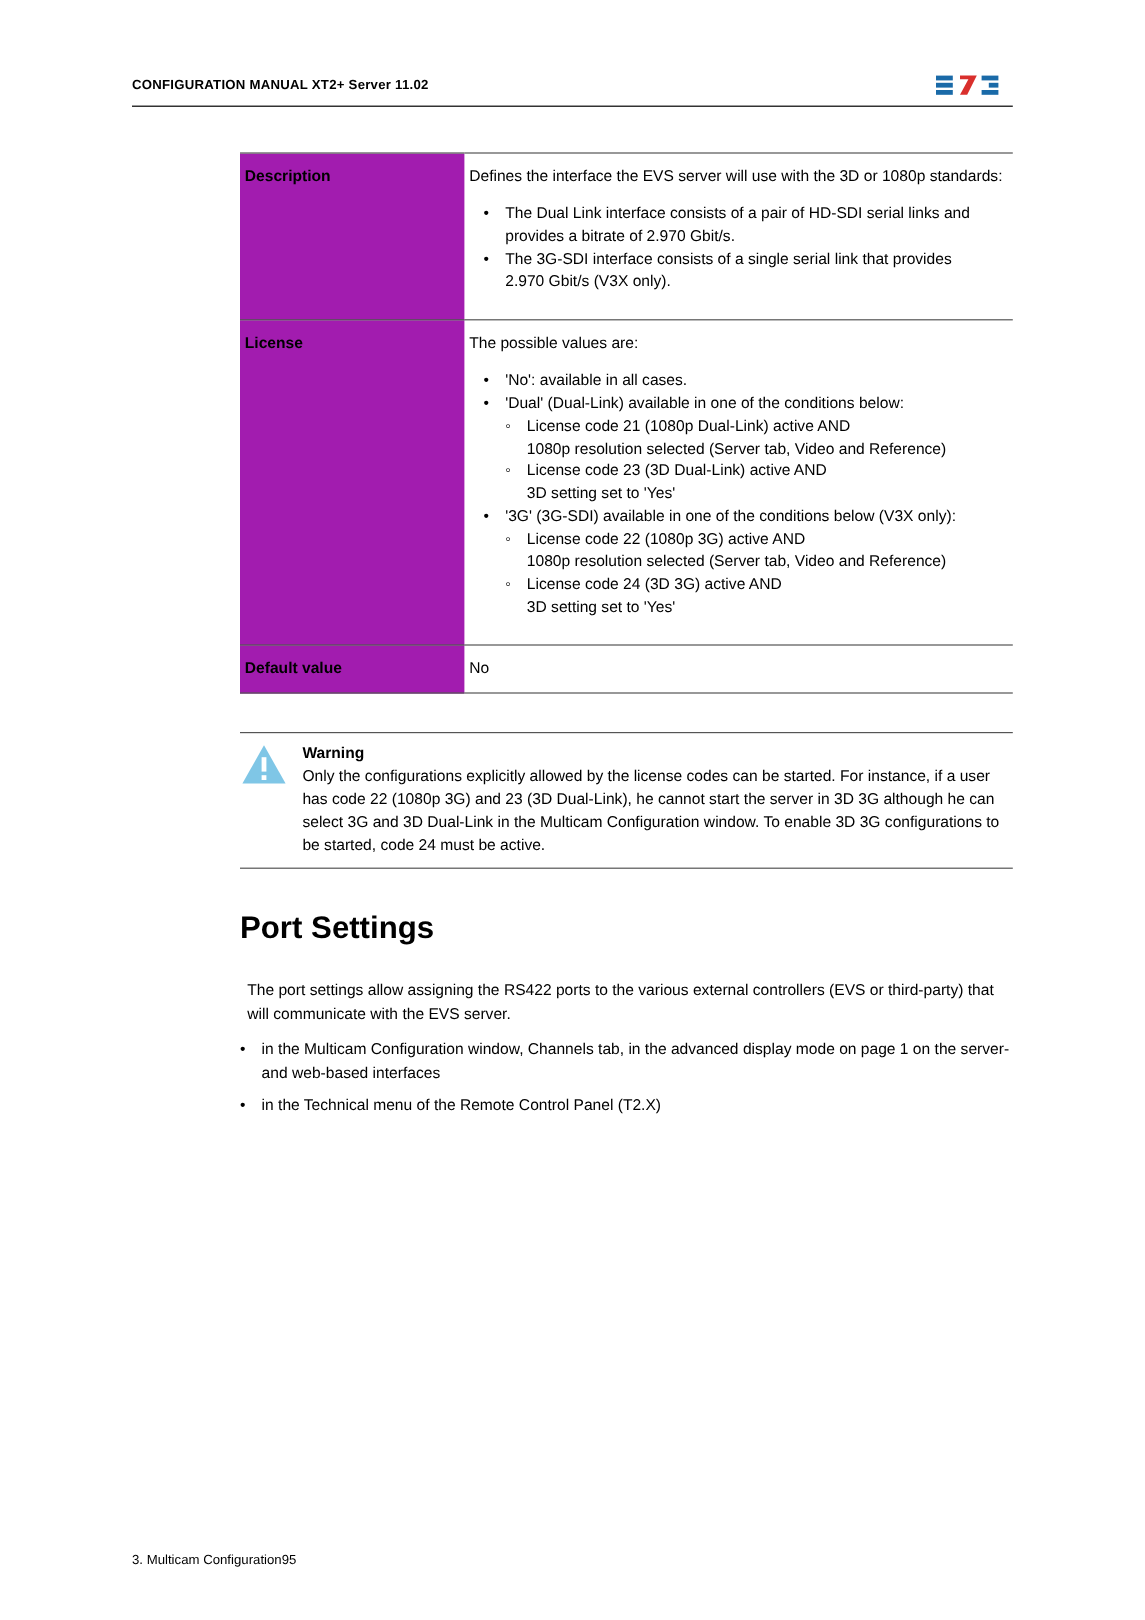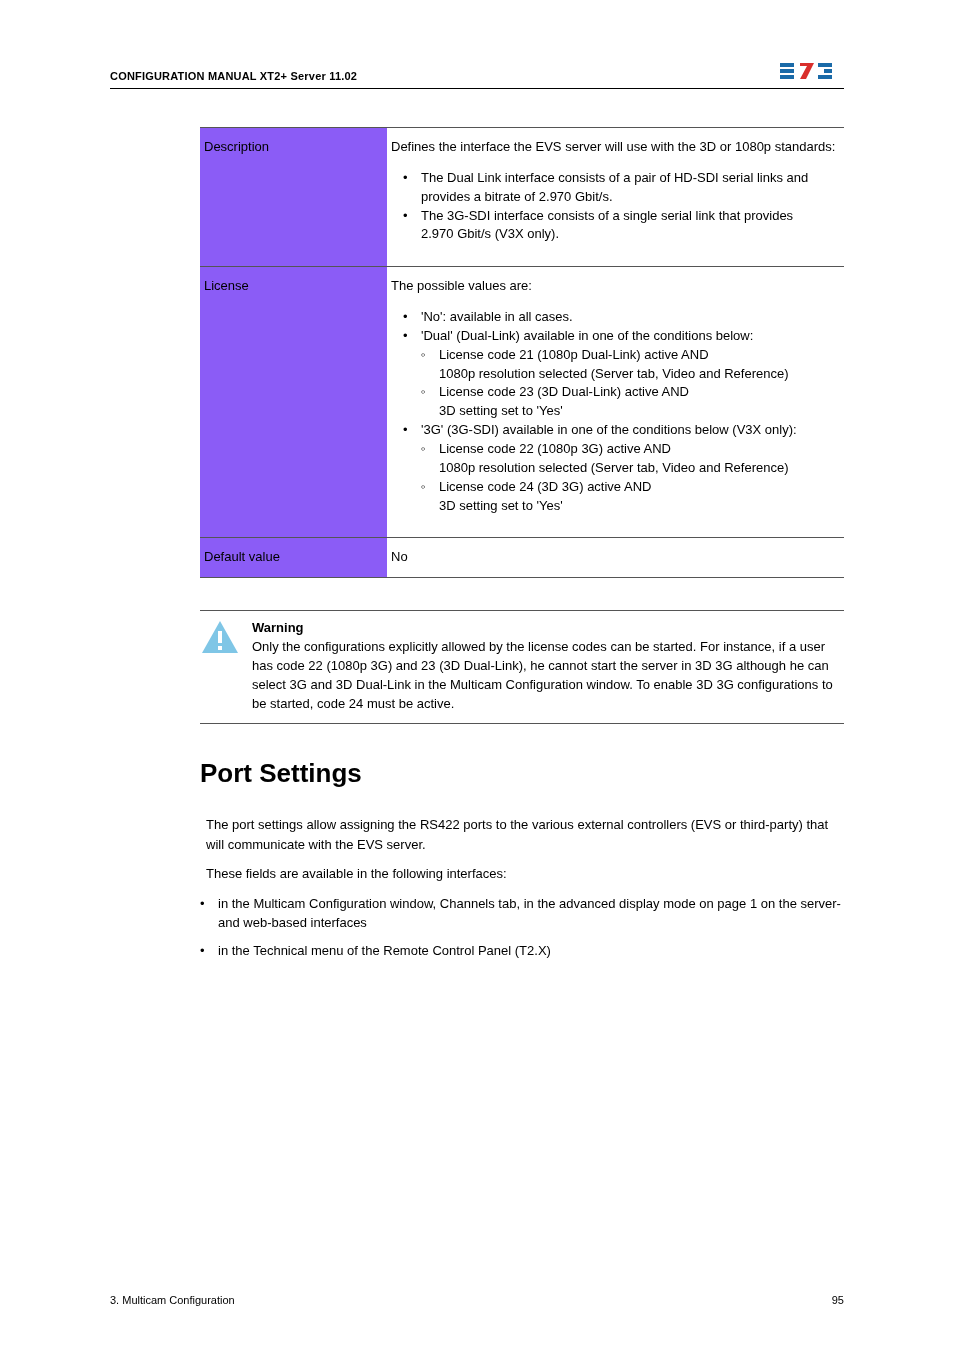--- a/index.html
+++ b/index.html
@@ -1,38 +1,38 @@
 <!DOCTYPE html>
 <html><head>
 <meta charset="utf-8">
 <style>
 html,body{margin:0;padding:0;background:#fff;font-family:Arial,Helvetica,sans-serif;color:#000}
 .page{width:954px;min-height:1350px;margin:0 auto;position:relative;box-sizing:border-box;padding:60px 110px 40px 110px}
-.header-bar{display:flex;justify-content:space-between;align-items:flex-end;border-bottom:1px solid #000;padding-bottom:6px;margin-bottom:38px}
+.header-bar{display:flex;justify-content:space-between;align-items:center;border-bottom:1px solid #000;padding-bottom:6px;margin-bottom:38px}
 .header-title{font-size:11px;font-weight:bold;letter-spacing:.2px}
 .logo{display:flex;align-items:center;gap:2px}
 .h2{font-size:20px;font-weight:bold;margin:6px 0 18px 0}
 .h1{font-size:26px;font-weight:bold;margin:34px 0 26px 0}
 .tbl{width:100%;border-collapse:collapse;font-size:13px;line-height:1.45;margin-left:0}
 .tbl td,.tbl th{border-top:1px solid #555;border-bottom:1px solid #555;padding:10px 8px 10px 4px;vertical-align:top;text-align:left}
-.tbl th{background:#8b5cf6;font-weight:normal;width:175px}
+.tbl th{background:#a21caf;font-weight:bold;width:175px}
 ul.blt{list-style:none;margin:12px;padding:0}
 ul.blt>li{position:relative;padding-left:18px;margin-bottom:0}
 ul.blt>li::before{content:"•";position:absolute;left:0;top:0}
 ul.sub{list-style:none;margin:0;padding:0}
 ul.sub>li{position:relative;padding-left:18px}
 ul.sub>li::before{content:"◦";position:absolute;left:0;top:0}
 .warning-block{border-top:1px solid #555;border-bottom:1px solid #555;padding:8px 4px 10px 52px;font-size:13px;line-height:1.45;position:relative;margin-top:32px}
 .warning-block .title{font-weight:bold}
 .warning-icon{position:absolute;left:0;top:8px}
 .body-text{font-size:13px;line-height:1.5;margin:0 0 10px 6px}
 .body-list{list-style:none;margin:0 0 8px 0;padding:0;font-size:13px;line-height:1.5}
 .body-list>li{position:relative;padding-left:18px;margin-bottom:8px}
 .body-list>li::before{content:"•";position:absolute;left:0;top:0}
-.footer{position:absolute;bottom:44px;left:110px;right:110px;display:flex;justify-content:space-between;font-size:11px}
+.footer{position:absolute;bottom:44px;left:110px;right:110px;display:flex;font-size:11px}
 .content-inset{padding-left:90px}
 </style>
 </head>
 <body>
 
 <div class="page">
   <div class="header-bar">
     <div class="header-title">CONFIGURATION MANUAL  XT2+ Server 11.02</div>
     <div class="logo">
       <svg width="64" height="22" viewBox="0 0 64 22">
@@ -111,21 +111,20 @@
           <rect x="18" y="12" width="4" height="12" fill="#fff"></rect>
           <rect x="18" y="27" width="4" height="4" fill="#fff"></rect>
         </svg>
       </div>
       <span class="title">Warning</span><br>
       <span>Only the configurations explicitly allowed by the license codes can be started. For instance, if a user has code 22 (1080p 3G) and 23 (3D Dual-Link), he cannot start the server in 3D 3G although he can select 3G and 3D Dual-Link in the Multicam Configuration window. To enable 3D 3G configurations to be started, code 24 must be active.</span>
     </div>
 
     <div class="h1">Port Settings</div>
     <p class="body-text">The port settings allow assigning the RS422 ports to the various external controllers (EVS or third-party) that will communicate with the EVS server.</p>
-    <p class="body-text">These fields are available in the following interfaces:</p>
     <ul class="body-list">
       <li>in the Multicam Configuration window, Channels tab, in the advanced display mode on page 1 on the server- and web-based interfaces</li>
       <li>in the Technical menu of the Remote Control Panel (T2.X)</li>
     </ul>
 
   </div>
 
   <div class="footer">
     <span>3. Multicam Configuration</span>
     <span>95</span>

